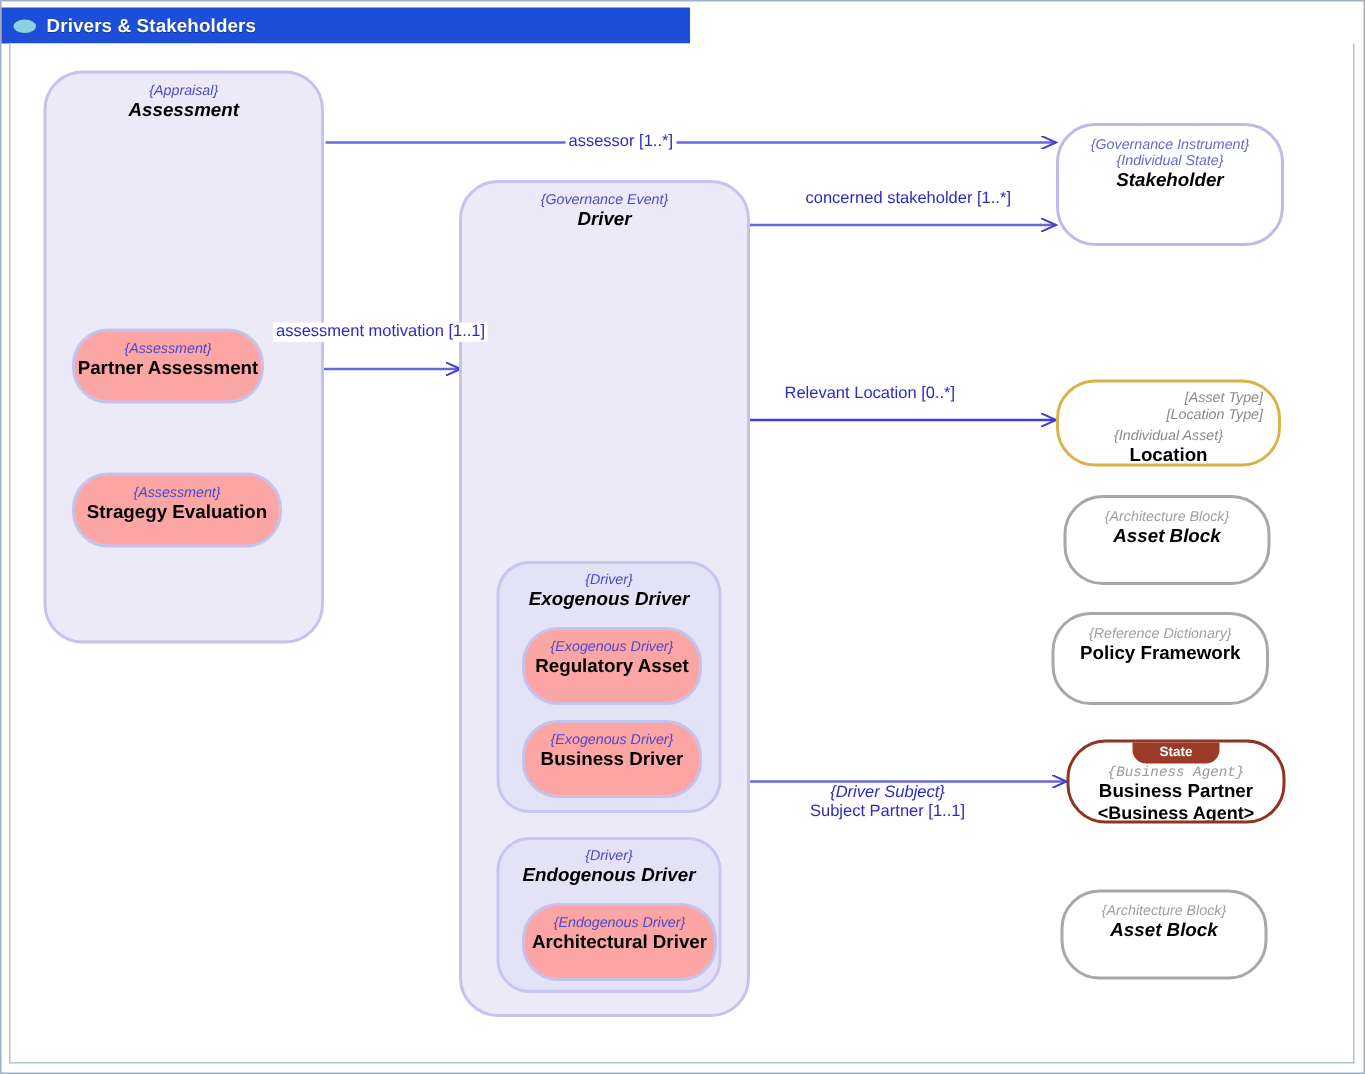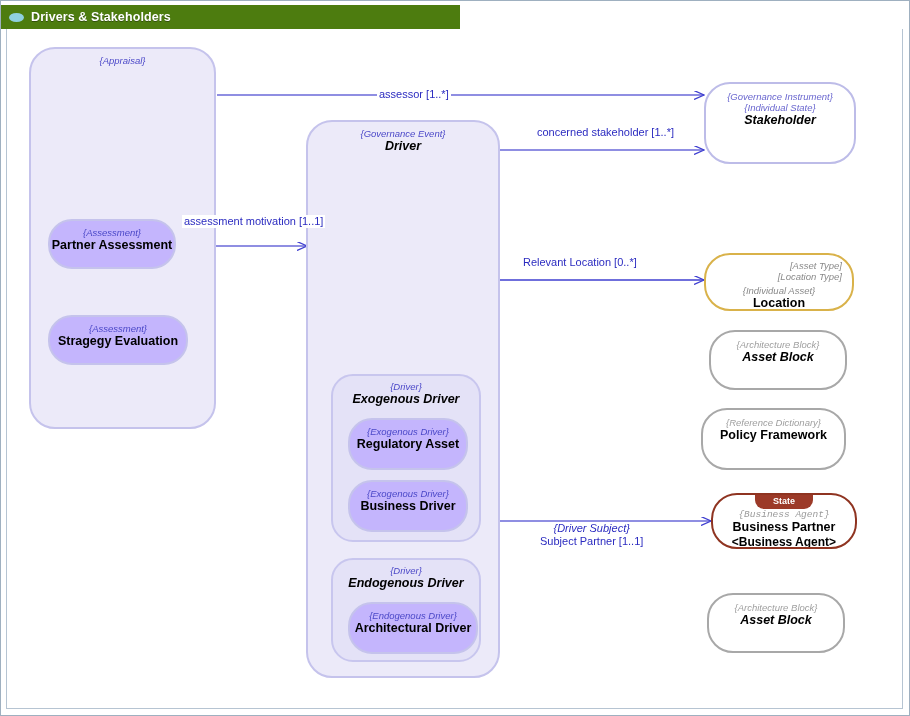--- a/index.html
+++ b/index.html
@@ -18,21 +18,21 @@
   
   #window-frame{
     position:absolute;left:0;top:0;width:910px;height:716px;
     box-sizing:border-box;
     border:1px solid #9fb0c0;
     background:#ffffff;
   }
   #titlebar{
     position:absolute;left:1px;top:5px;
     width:459px;height:24px;
-    background:#4d7c0f;
+    background:#1d4ed8;
     display:flex;align-items:center;
     box-sizing:border-box;
     padding-left:8px;
   }
   #titlebar .tb-icon{
     width:15px;height:9px;
     border-radius:50%;
     background:#8fd0de;
     margin-right:7px;
     flex:0 0 auto;
@@ -104,21 +104,21 @@
     background:#e4e2f7;
     border:2px solid #c8c6ee;
     border-radius:22px;
     padding-top:5px;
   }
   .grp-inner > .stereo{color:#4b48c8;}
   .grp-inner > .title{font-style:italic;}
 
   
   .leaf{
-    background:#c4b5fd;
+    background:#fca5a5;
     border:2px solid #c5c3ec;
     border-radius:24px;
     padding-top:6px;
   }
   .leaf > .stereo{color:#4b48c8;}
   .leaf > .title{font-style:normal;}
 
   
   .elem{
     background:#ffffff;
@@ -205,20 +205,21 @@
 
       <path d="M173,246 L306,246" fill="none" stroke="#6a68d8" stroke-width="1.7" marker-end="url(#ah)"></path>
 
       <path d="M498,280 L703,280" fill="none" stroke="#3f3fd0" stroke-width="1.7" marker-end="url(#ah)"></path>
 
       <path d="M466,521 L710,521" fill="none" stroke="#6a68d8" stroke-width="1.7" marker-end="url(#ah)"></path>
     </svg>
 
     <div class="node grp" style="left:28px;top:47px;width:187px;height:382px;">
       <span class="stereo">{Appraisal}</span>
+      <span class="title">Assessment</span>
 
       <div class="node leaf" style="left:17px;top:170px;width:128px;height:50px;">
         <span class="stereo">{Assessment}</span>
         <span class="title">Partner Assessment</span>
       </div>
 
       <div class="node leaf" style="left:17px;top:266px;width:140px;height:50px;">
         <span class="stereo">{Assessment}</span>
         <span class="title">Stragegy Evaluation</span>
       </div>

